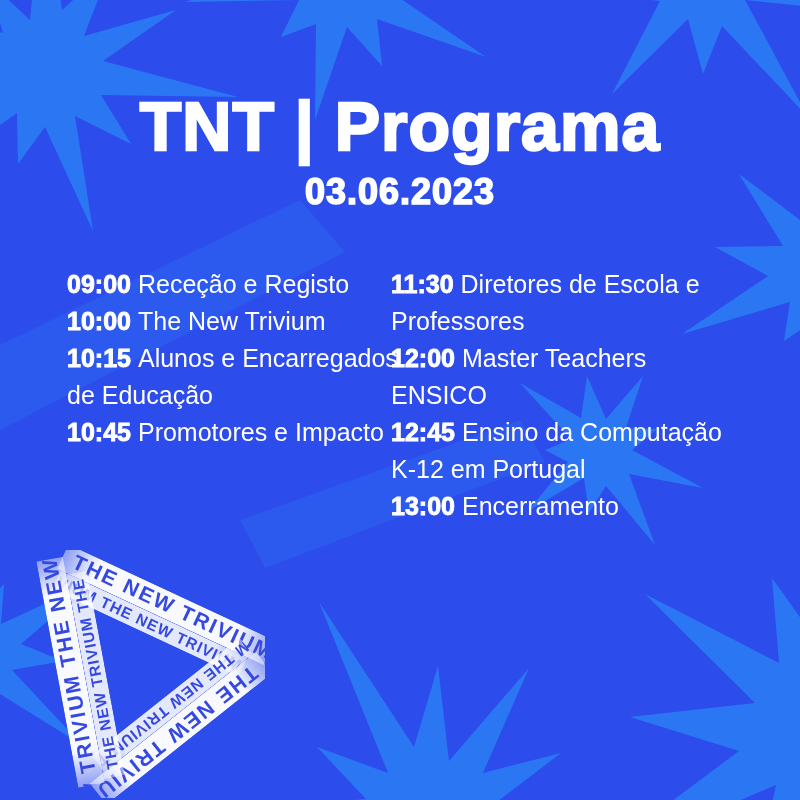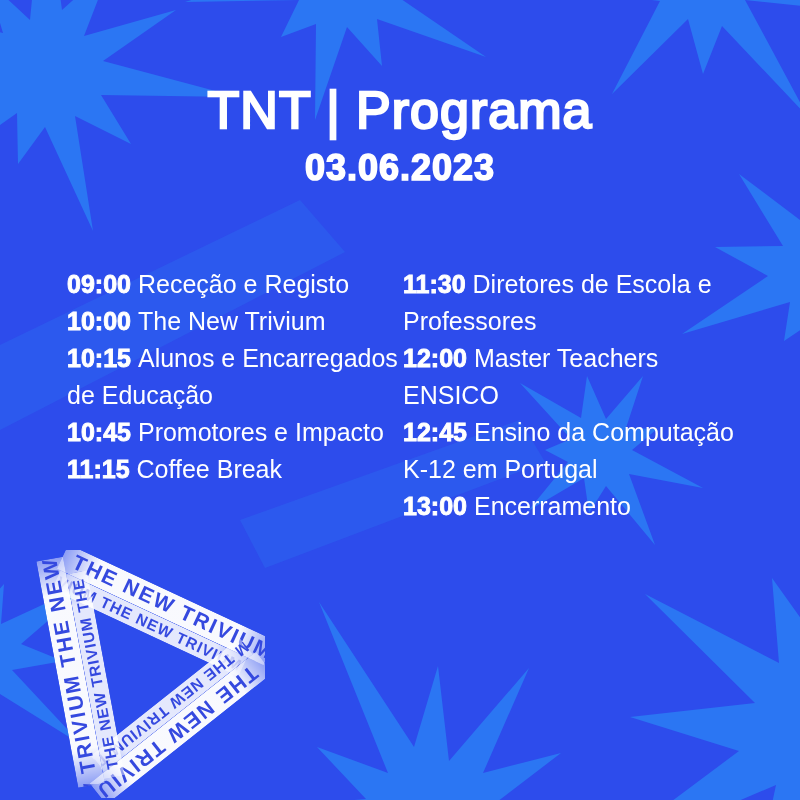--- a/index.html
+++ b/index.html
@@ -12,30 +12,30 @@
   body{font-family:"Liberation Sans","DejaVu Sans",sans-serif;}
   .poster{
     position:relative;width:800px;height:800px;overflow:hidden;
     background:var(--background);
   }
   .bg{position:absolute;left:0;top:0;}
   .bg polygon{fill:var(--burst);}
   .bg polygon.streak{opacity:.32;}
   .header{position:absolute;left:0;top:80px;width:800px;text-align:center;color:var(--text);}
   .title{
-    margin:4px;font-size:52px;font-weight:400;letter-spacing:1px;line-height:1.0;
+    margin:12px;font-size:68px;font-weight:700;letter-spacing:1px;line-height:1.0;
     -webkit-text-stroke:2.4px var(--text);
   }
   .date{
     margin:14px 0 0 0;font-size:36px;font-weight:700;letter-spacing:1px;line-height:1.0;
     -webkit-text-stroke:1.6px var(--text);
   }
   .col{position:absolute;top:266px;color:var(--text);}
   .col-left{left:24px;width:352px;margin-left:43px;}
-  .col-right{left:403px;width:332px;}
+  .col-right{left:391px;width:332px;}
   .item{margin:0;font-size:25px;line-height:37px;font-weight:400;}
   .item b{font-weight:700;-webkit-text-stroke:0.9px var(--text);margin-right:7px;}
   .logo{position:absolute;left:30px;top:550px;}
   .logo text{
     font-family:"Liberation Sans","DejaVu Sans",sans-serif;
     font-weight:700;fill:var(--logo-text);
   }
   .logo .t-outer{font-size:21px;letter-spacing:2px;}
   .logo .t-inner{font-size:15.5px;letter-spacing:1px;}
 </style>
@@ -62,21 +62,20 @@
   <div class="header">
     <h1 class="title">TNT | Programa</h1>
     <h2 class="date">03.06.2023</h2>
   </div>
 
   <div class="col col-left" id="col-left">
       <p class="item"><b>09:00</b><span>Receção e Registo</span></p>
       <p class="item"><b>10:00</b><span>The New Trivium</span></p>
       <p class="item"><b>10:15</b><span>Alunos e Encarregados de Educação</span></p>
       <p class="item"><b>10:45</b><span>Promotores e Impacto</span></p>
-      <p class="item"><b>11:15</b><span>Coffee Break</span></p>
     </div>
   <div class="col col-right" id="col-right">
       <p class="item"><b>11:30</b><span>Diretores de Escola e Professores</span></p>
       <p class="item"><b>12:00</b><span>Master Teachers ENSICO</span></p>
       <p class="item"><b>12:45</b><span>Ensino da Computação K-12 em Portugal</span></p>
       <p class="item"><b>13:00</b><span>Encerramento</span></p>
     </div>
 
   <svg class="logo" width="235" height="248" viewBox="0 0 235 248">
     <defs>

